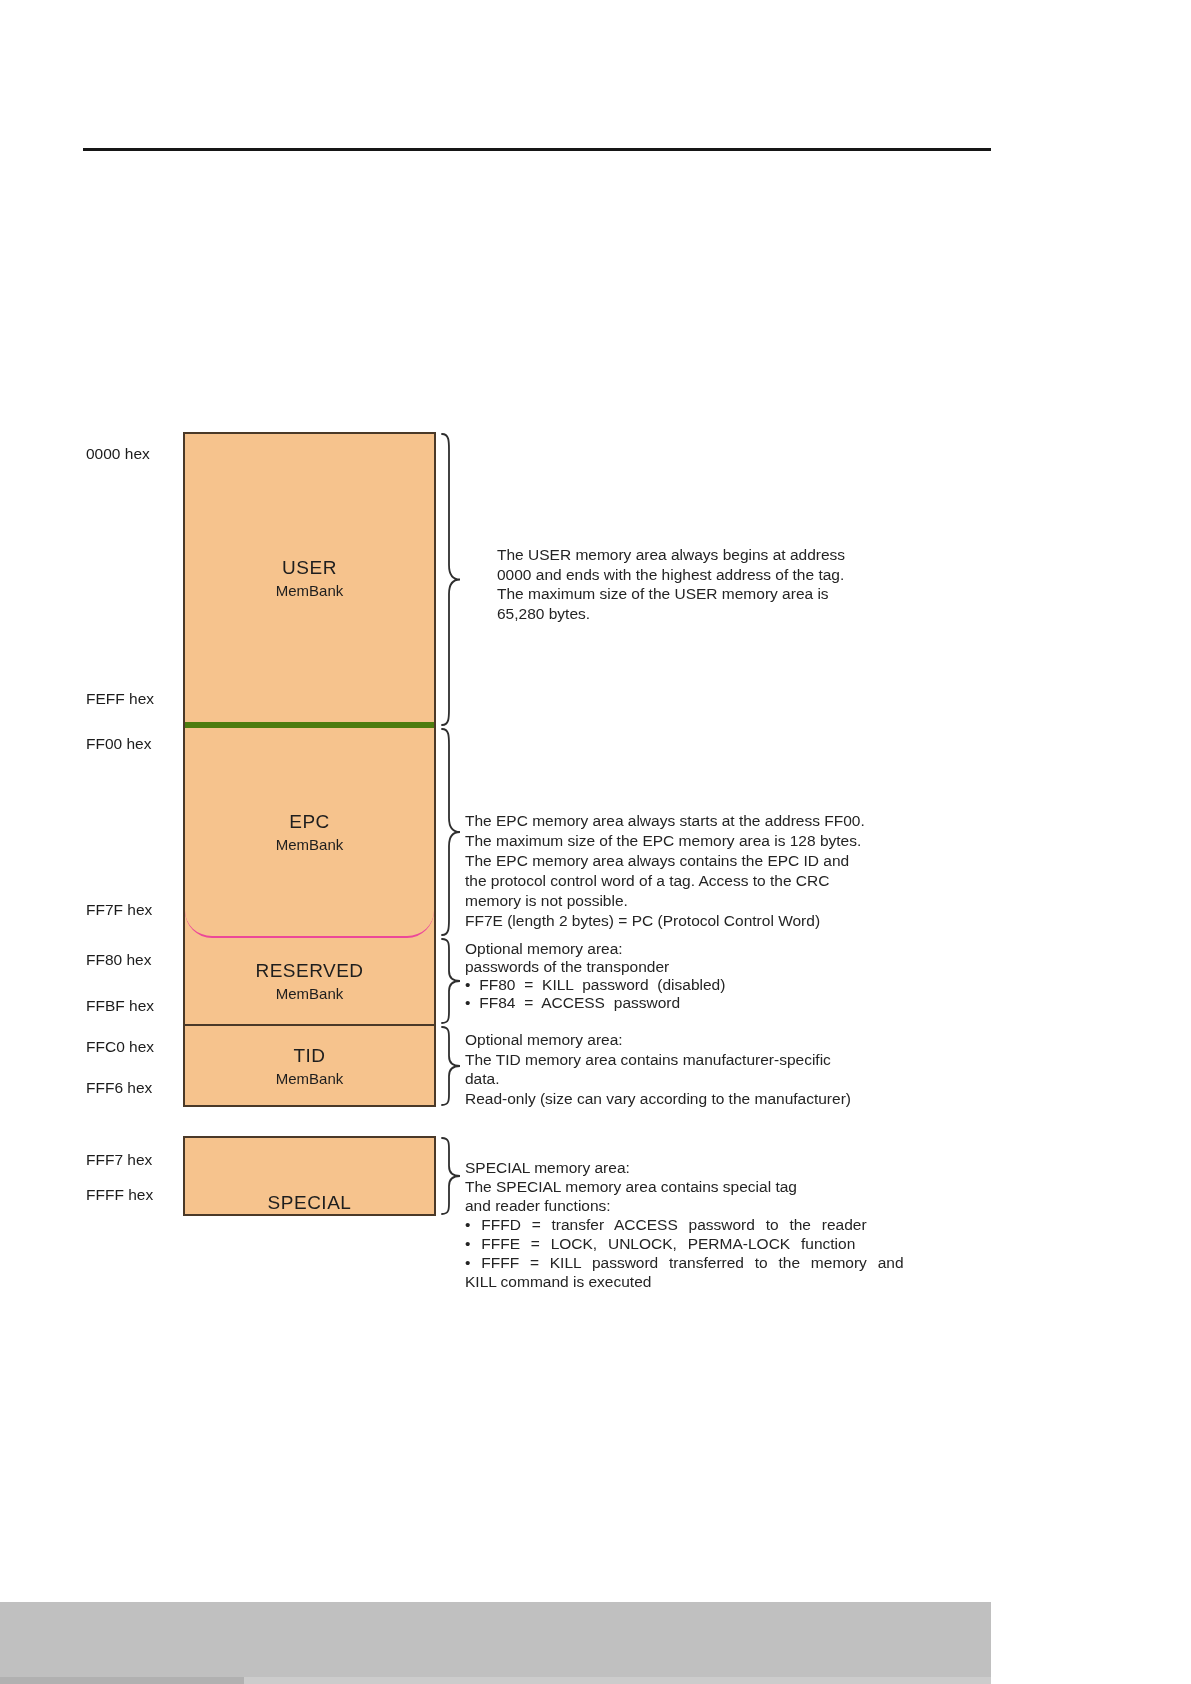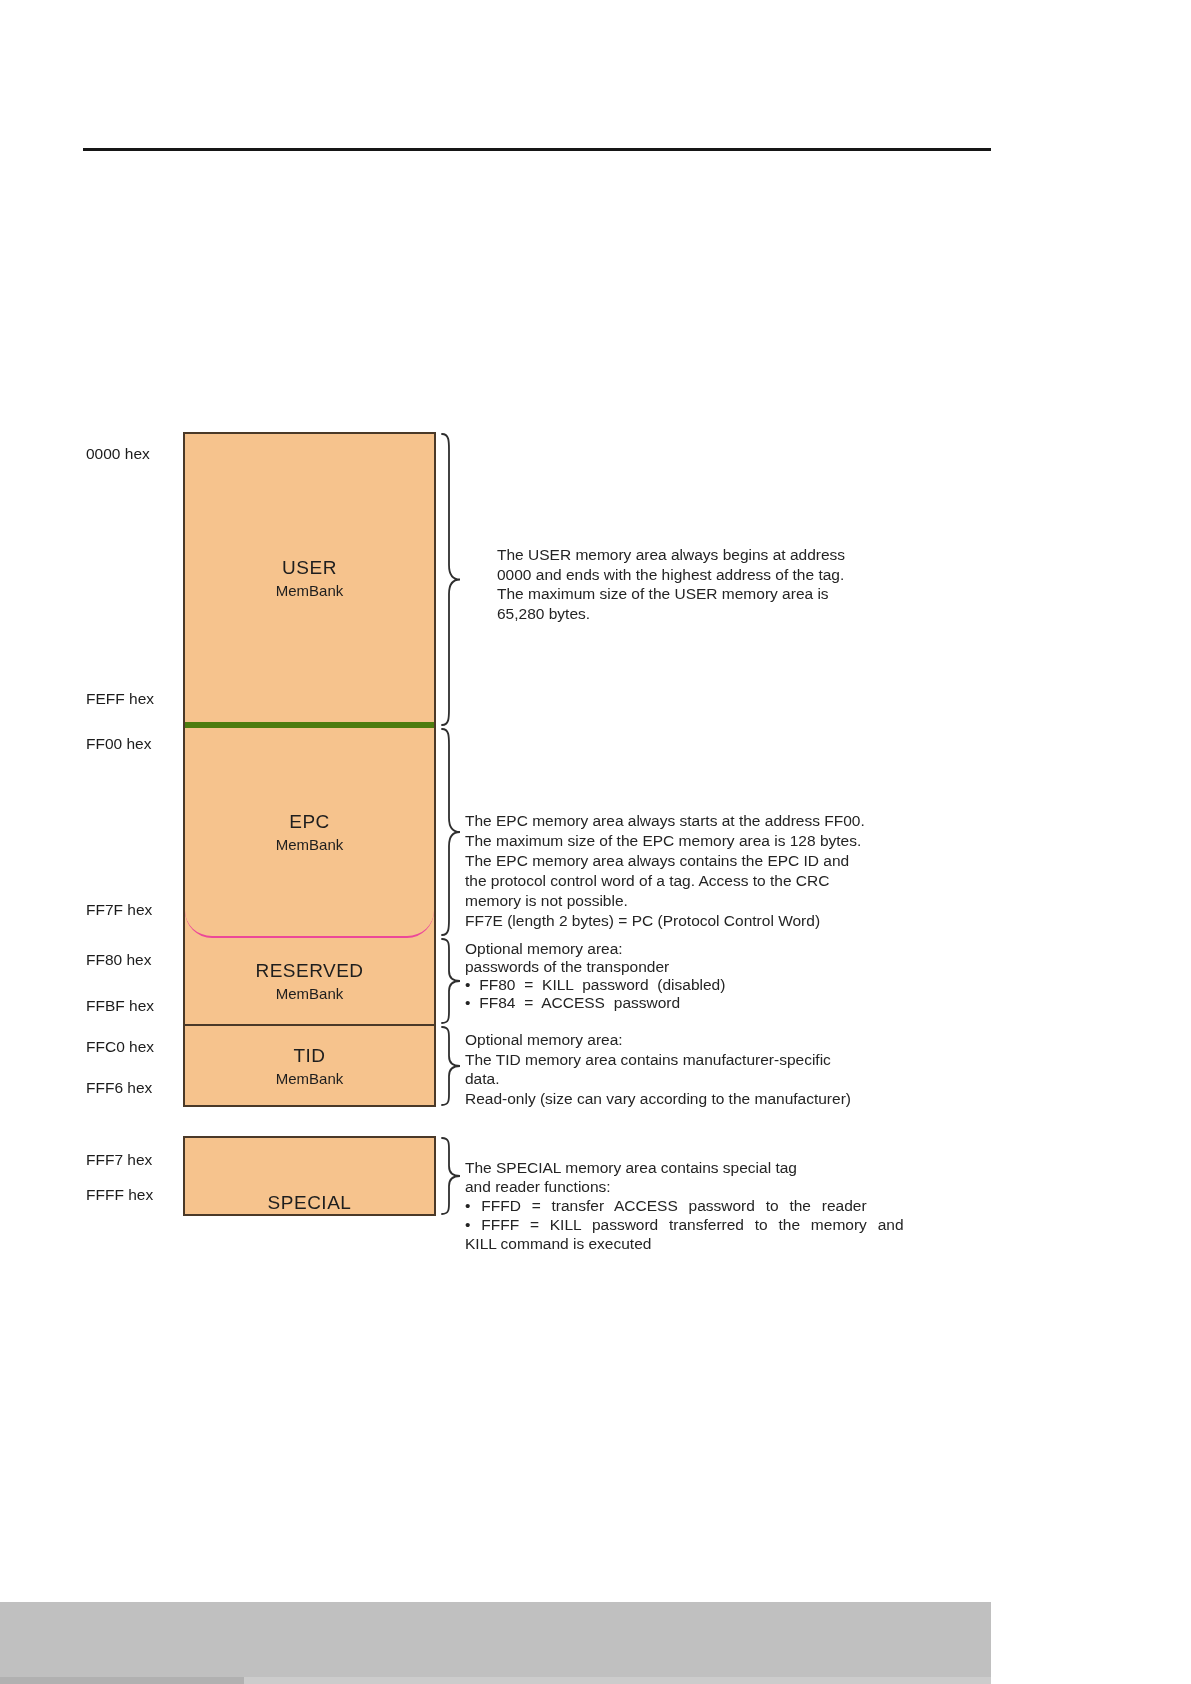--- a/index.html
+++ b/index.html
@@ -140,23 +140,25 @@
   </div>
 
   <div class="para p-tid">
     <div class="line">Optional memory area:</div>
     <div class="line">The TID memory area contains manufacturer-specific</div>
     <div class="line">data.</div>
     <div class="line">Read-only (size can vary according to the manufacturer)</div>
   </div>
 
   <div class="para p-special">
+    <div class="line">SPECIAL memory area:</div>
     <div class="line">The SPECIAL memory area contains special tag</div>
     <div class="line">and reader functions:</div>
     <div class="line spread">• FFFD = transfer ACCESS password to the reader</div>
+    <div class="line spread">• FFFE = LOCK, UNLOCK, PERMA-LOCK function</div>
     <div class="line spread">• FFFF = KILL password transferred to the memory and</div>
     <div class="line">KILL command is executed</div>
   </div>
 
   <div class="footer-band">
     <div class="fstrip fs-l"></div>
     <div class="fstrip fs-m"></div>
     <div class="fstrip fs-r"></div>
   </div>
 

